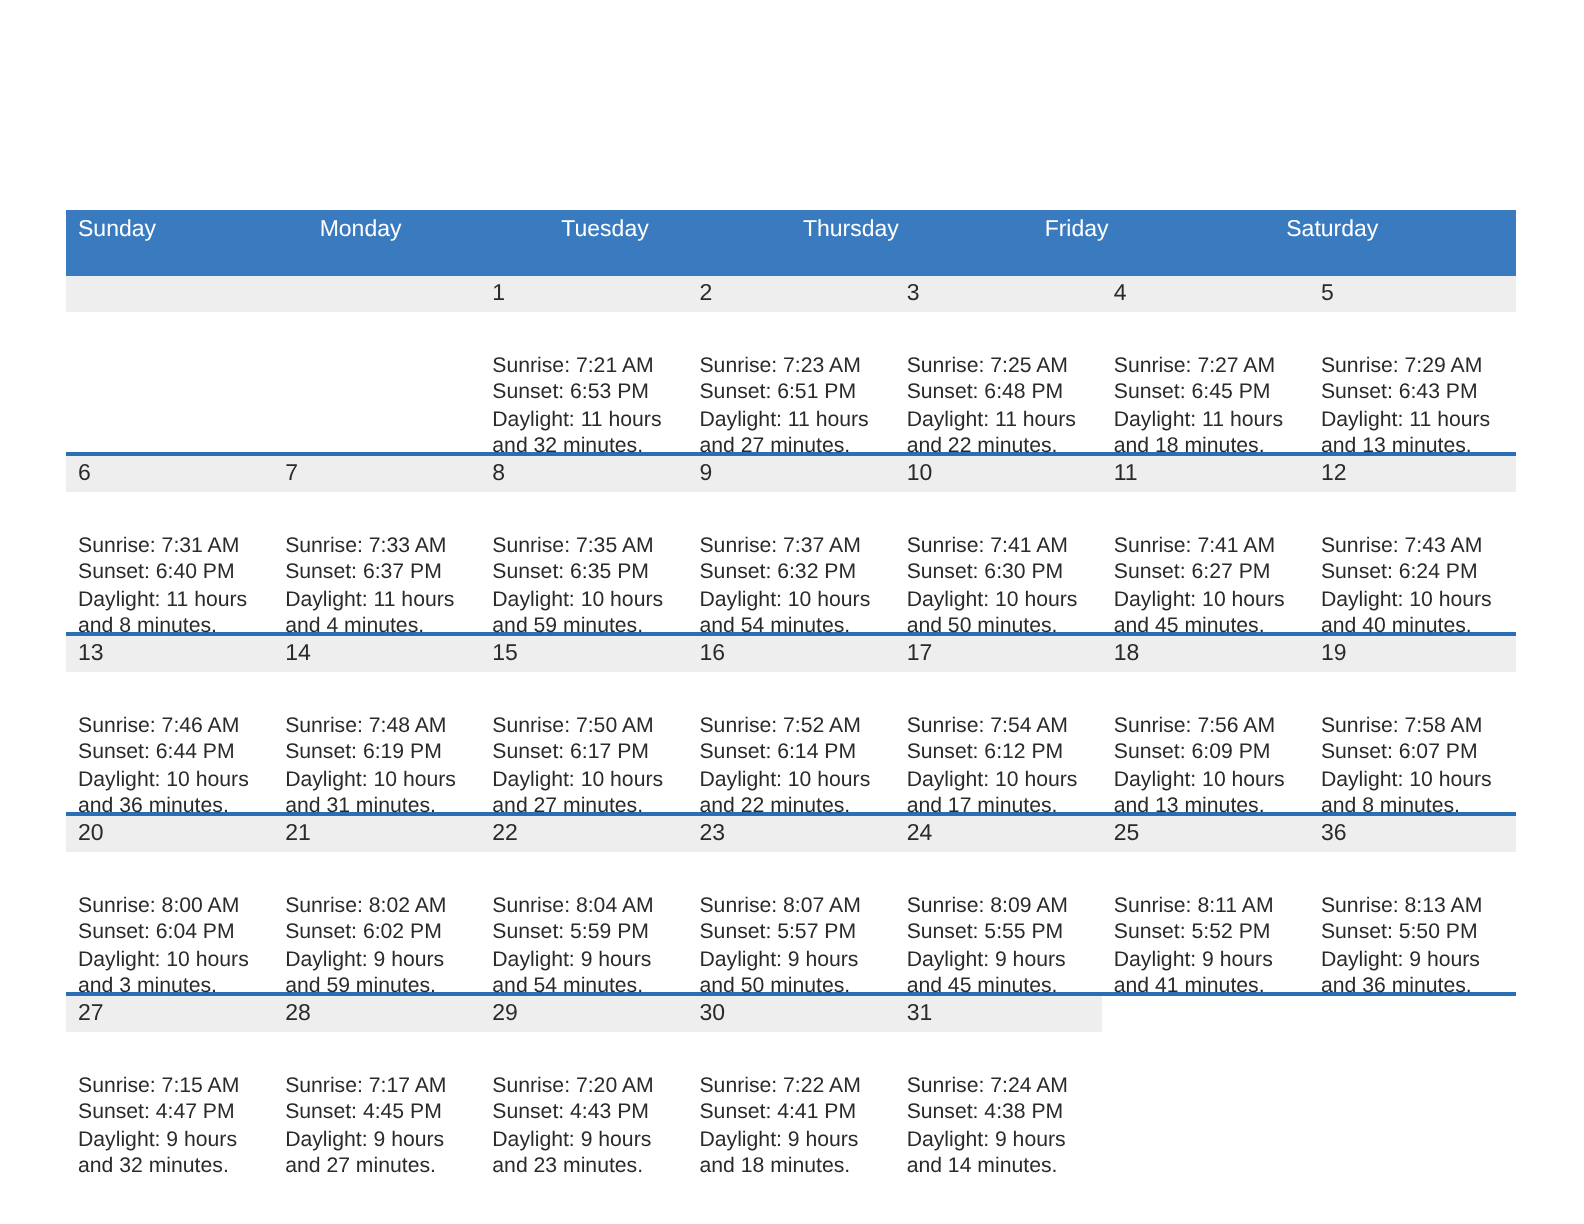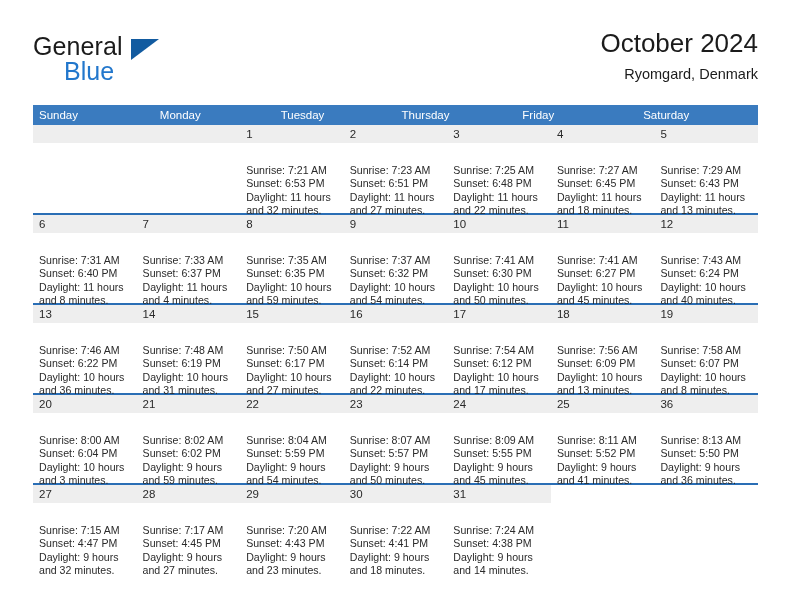--- a/index.html
+++ b/index.html
@@ -90,21 +90,21 @@
     position: absolute;
     left: 33px;
     top: 105px;
     width: 725px;
   }
 
   .dow-row {
     display: flex;
     width: 100%;
     background: #3a7bbf;
-    height: 20px;
+    height: 33px;
   }
   .dow {
     flex: 1 1 0;
     box-sizing: border-box;
     padding-left: 6px;
     color: #ffffff;
     font-size: 11.5px;
     line-height: 20px;
     white-space: nowrap;
     overflow: hidden;
@@ -153,34 +153,20 @@
   .details div {
     white-space: nowrap;
     overflow: hidden;
   }
 </style>
 </head>
 <body>
 
 <div class="page">
 
-  <div class="header">
-
-    <div class="brand">
-      <span class="brand-general">General</span>
-      <span class="brand-triangle"></span>
-      <span class="brand-blue">Blue</span>
-    </div>
-
-    <div class="title-block">
-      <div class="cal-title">October 2024</div>
-      <div class="cal-subtitle">Ryomgard, Denmark</div>
-    </div>
-
-  </div>
 
   <div class="calendar">
     <div class="dow-row" id="dow-row">
         <div class="dow">Sunday</div>
         <div class="dow">Monday</div>
         <div class="dow">Tuesday</div>
         <div class="dow">Thursday</div>
         <div class="dow">Friday</div>
         <div class="dow">Saturday</div>
       </div>
@@ -301,21 +287,21 @@
               <div>Daylight: 10 hours</div>
               <div>and 40 minutes.</div>
             </div>
           </div>
         </div>
         <div class="week">
           <div class="cell">
             <div class="daynum">13</div>
             <div class="details">
               <div>Sunrise: 7:46 AM</div>
-              <div>Sunset: 6:22 PM</div>
+              <div>Sunset: 6:44 PM</div>
               <div>Daylight: 10 hours</div>
               <div>and 36 minutes.</div>
             </div>
           </div>
           <div class="cell">
             <div class="daynum">14</div>
             <div class="details">
               <div>Sunrise: 7:48 AM</div>
               <div>Sunset: 6:19 PM</div>
               <div>Daylight: 10 hours</div>

